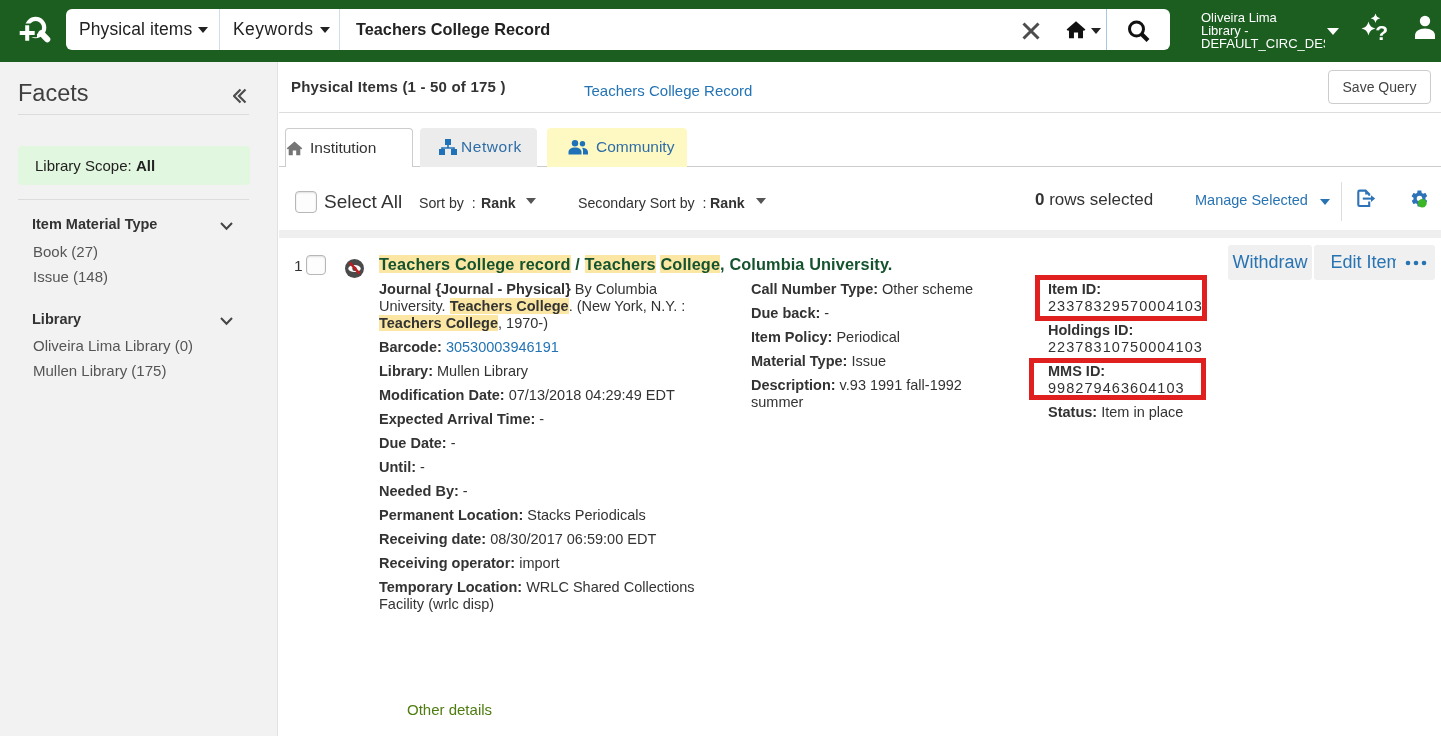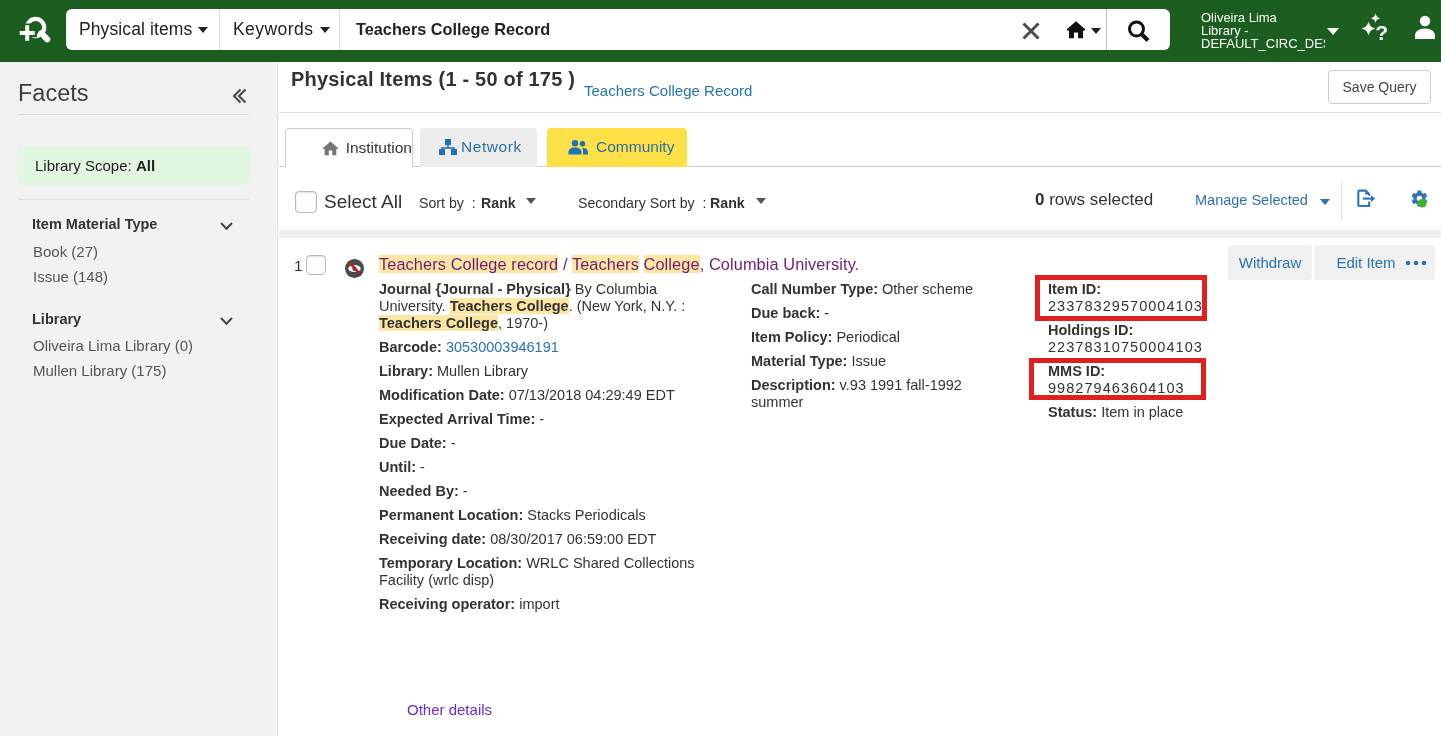--- a/index.html
+++ b/index.html
@@ -16,49 +16,49 @@
 .caret-w{position:absolute;left:1327px;top:27.5px;width:0;height:0;border-left:6.5px solid transparent;border-right:6.5px solid transparent;border-top:7.5px solid #fff}
 
 .sidebar{position:absolute;left:0;top:62px;width:278px;height:674px;background:#f2f2f2;border-right:1px solid #e2e2e2}
 .facets-title{position:absolute;left:18px;top:80px;font-size:23.5px;color:#3f3f3f;line-height:26px}
 .side-hr{position:absolute;left:18px;width:231px;height:1px;background:#dcdcdc}
 .scopebox{position:absolute;left:18px;top:146px;width:232px;height:39px;background:#e2f7df;border-radius:4px;line-height:39px;padding-left:17px;font-size:15px;color:#222}
 .facet-head{position:absolute;left:32px;font-size:14.5px;font-weight:bold;color:#333;line-height:17px}
 .facet-item{position:absolute;left:33px;font-size:15px;color:#555;line-height:17px}
 .chev{position:absolute;left:219px;width:15px;height:14px}
 
-.page-title{position:absolute;left:291px;top:68px;font-size:20px;font-weight:bold;color:#333;line-height:22px;letter-spacing:.2px}
+.page-title{position:absolute;left:291px;top:76px;font-size:15px;font-weight:bold;color:#333;line-height:22px;letter-spacing:.2px}
 .page-link{position:absolute;left:584px;top:82px;font-size:15px;color:#2474b5;line-height:18px}
 .savequery{position:absolute;left:1328px;top:70px;width:103px;height:34px;background:#fff;border:1px solid #ccc;border-radius:4px;text-align:center;line-height:32px;font-size:14px;color:#444}
 .head-hr{position:absolute;left:279px;top:112px;width:1162px;height:1px;background:#ddd}
 
 .tabs-hr{position:absolute;left:279px;top:166px;width:1162px;height:1px;background:#ccc}
-.tab{position:absolute;top:128px;height:38.5px;border-radius:4px 4px 0 0;display:flex;align-items:center;justify-content:flex-end;font-size:15.5px}
+.tab{position:absolute;top:128px;height:38.5px;border-radius:4px 4px 0 0;display:flex;align-items:center;justify-content:flex-start;font-size:15.5px}
 .tab-active{left:285px;width:128px;background:#fff;border:1px solid #ccc;border-bottom:none;color:#333;z-index:2;height:39px;margin:0}
 .tab-net{left:420px;width:117px;background:#ececec;color:#2e6da6}
-.tab-com{left:547px;width:140px;background:#fde047;color:#2e6da6}
+.tab-com{left:547px;width:140px;background:#fef9c3;color:#2e6da6}
 .tab i{margin-right:7px;display:inline-flex}
 
 .checkbox{position:absolute;width:22px;height:22px;background:#fdfdfd;border:1px solid #b7b7b7;border-radius:4px;box-shadow:inset 0 1px 2px rgba(0,0,0,.12)}
 .tb{position:absolute;color:#333;line-height:17px}
 .caret-g{position:absolute;width:0;height:0;border-left:5.5px solid transparent;border-right:5.5px solid transparent;border-top:6.5px solid #555}
 .caret-b{display:inline-block;width:0;height:0;border-left:5px solid transparent;border-right:5px solid transparent;border-top:6px solid #2873b2}
 .vdiv{position:absolute;left:1341px;top:182px;width:1px;height:39px;background:#ddd}
 .gray-strip{position:absolute;left:279px;top:230px;width:1162px;height:8px;background:#efefef}
 
 .rec-num{position:absolute;left:294px;top:257px;font-size:15.5px;color:#333}
 .hl{background:#fbe7a3}
-.rec-title{position:absolute;left:379px;top:253.8px;font-size:16.3px;font-weight:normal;color:#701a75;line-height:20px;letter-spacing:.12px}
+.rec-title{position:absolute;left:379px;top:253.8px;font-size:16.3px;font-weight:bold;color:#14532d;line-height:20px;letter-spacing:.12px}
 .col{position:absolute;font-size:14.5px;line-height:17px;color:#333}
 .col .f{margin-bottom:7px}
 .idv{letter-spacing:1.05px}
 .link{color:#2474b5;text-decoration:none}
 .redbox{position:absolute;border:5px solid #e01f1f}
-.actbtn{position:absolute;top:245px;height:35px;background:#f0f0f0;border-radius:3px;color:#2873b2;font-size:15px;display:flex;align-items:center;justify-content:center}
-.otherdetails{position:absolute;left:407px;top:701px;font-size:15px;color:#6d28d9}
+.actbtn{position:absolute;top:245px;height:35px;background:#f0f0f0;border-radius:3px;color:#2873b2;font-size:18px;display:flex;align-items:center;justify-content:center}
+.otherdetails{position:absolute;left:407px;top:701px;font-size:15px;color:#4d7c0f}
 </style>
 </head>
 <body>
 
 <div class="topbar"></div>
 <svg class="abs" style="left:0;top:0" width="62" height="62" viewBox="0 0 62 62">
   <path d="M41.3 33.2 L47.3 39.4" stroke="#fff" stroke-width="6" stroke-linecap="round"></path>
   <circle cx="35.6" cy="27.5" r="8.6" fill="none" stroke="#fff" stroke-width="4.2"></circle>
   <path d="M27.2 23.5 L27.2 42.5 M17.5 33 L37 33" stroke="#1b5e20" stroke-width="8.5"></path>
   <path d="M27.2 25.2 L27.2 40.8 M19.7 33 L34.7 33" stroke="#fff" stroke-width="4"></path>
@@ -185,22 +185,22 @@
   <div class="f"><b>Journal {Journal - Physical}</b> By Columbia<br>University. <span class="hl"><b>Teachers College</b></span>. (New York, N.Y. :<br><span class="hl"><b>Teachers College</b></span>, 1970-)</div>
   <div class="f"><b>Barcode:</b> <a class="link">30530003946191</a></div>
   <div class="f"><b>Library:</b> Mullen Library</div>
   <div class="f"><b>Modification Date:</b> 07/13/2018 04:29:49 EDT</div>
   <div class="f"><b>Expected Arrival Time:</b> -</div>
   <div class="f"><b>Due Date:</b> -</div>
   <div class="f"><b>Until:</b> -</div>
   <div class="f"><b>Needed By:</b> -</div>
   <div class="f"><b>Permanent Location:</b> Stacks Periodicals</div>
   <div class="f"><b>Receiving date:</b> 08/30/2017 06:59:00 EDT</div>
+  <div class="f"><b>Receiving operator:</b> import</div>
   <div class="f"><b>Temporary Location:</b> WRLC Shared Collections<br>Facility (wrlc disp)</div>
-  <div class="f"><b>Receiving operator:</b> import</div>
 </div>
 <div class="otherdetails">Other details</div>
 
 <div class="col" style="left:751px;top:280.5px;width:230px">
   <div class="f"><b>Call Number Type:</b> Other scheme</div>
   <div class="f"><b>Due back:</b> -</div>
   <div class="f"><b>Item Policy:</b> Periodical</div>
   <div class="f"><b>Material Type:</b> Issue</div>
   <div class="f"><b>Description:</b> v.93 1991 fall-1992<br>summer</div>
 </div>

